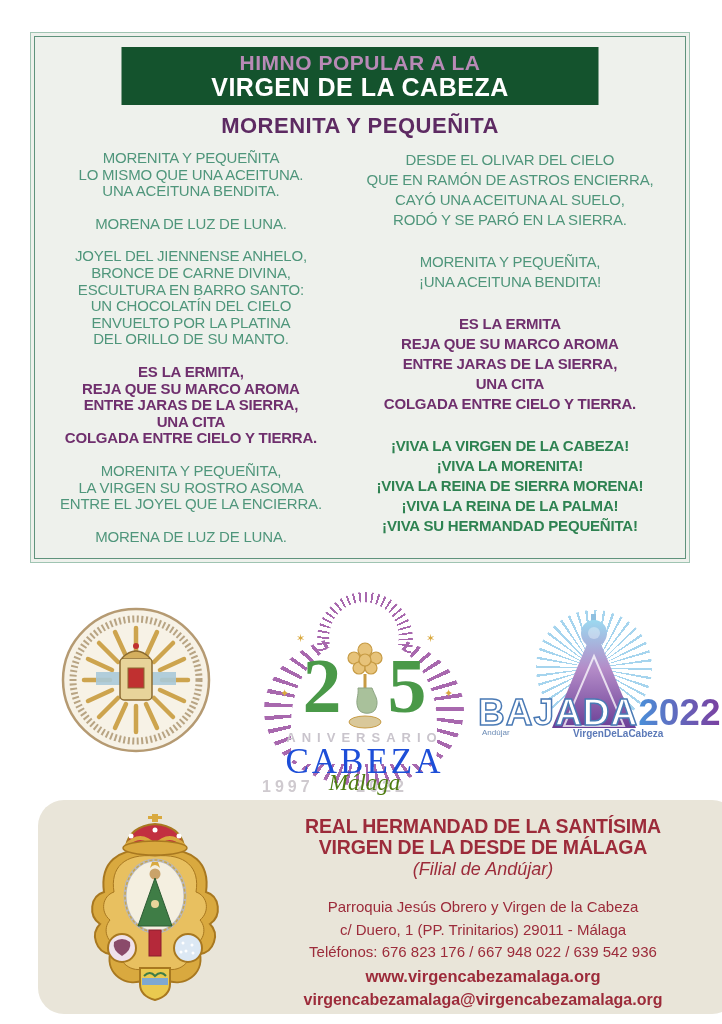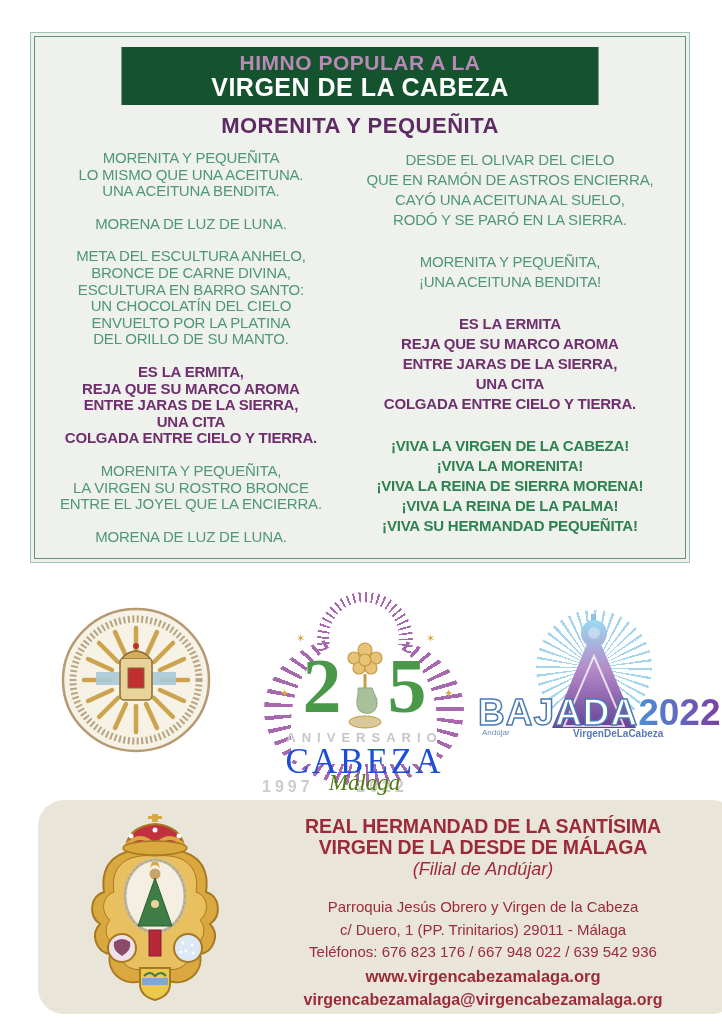--- a/index.html
+++ b/index.html
@@ -98,37 +98,37 @@
         <div class="col col-left">
             <div class="stanza green">
               <div>MORENITA Y PEQUEÑITA</div>
               <div>LO MISMO QUE UNA ACEITUNA.</div>
               <div>UNA ACEITUNA BENDITA.</div>
             </div>
             <div class="stanza green">
               <div>MORENA DE LUZ DE LUNA.</div>
             </div>
             <div class="stanza green">
-              <div>META DEL ESCULTURA ANHELO,</div>
+              <div>JOYEL DEL JIENNENSE ANHELO,</div>
               <div>BRONCE DE CARNE DIVINA,</div>
               <div>ESCULTURA EN BARRO SANTO:</div>
               <div>UN CHOCOLATÍN DEL CIELO</div>
               <div>ENVUELTO POR LA PLATINA</div>
               <div>DEL ORILLO DE SU MANTO.</div>
             </div>
             <div class="stanza purple-bold">
               <div>ES LA ERMITA,</div>
               <div>REJA QUE SU MARCO AROMA</div>
               <div>ENTRE JARAS DE LA SIERRA,</div>
               <div>UNA CITA</div>
               <div>COLGADA ENTRE CIELO Y TIERRA.</div>
             </div>
             <div class="stanza green">
               <div>MORENITA Y PEQUEÑITA,</div>
-              <div>LA VIRGEN SU ROSTRO BRONCE</div>
+              <div>LA VIRGEN SU ROSTRO ASOMA</div>
               <div>ENTRE EL JOYEL QUE LA ENCIERRA.</div>
             </div>
             <div class="stanza green">
               <div>MORENA DE LUZ DE LUNA.</div>
             </div>
           </div>
         <div class="col col-right">
             <div class="stanza green">
               <div>DESDE EL OLIVAR DEL CIELO</div>
               <div>QUE EN RAMÓN DE ASTROS ENCIERRA,</div>

